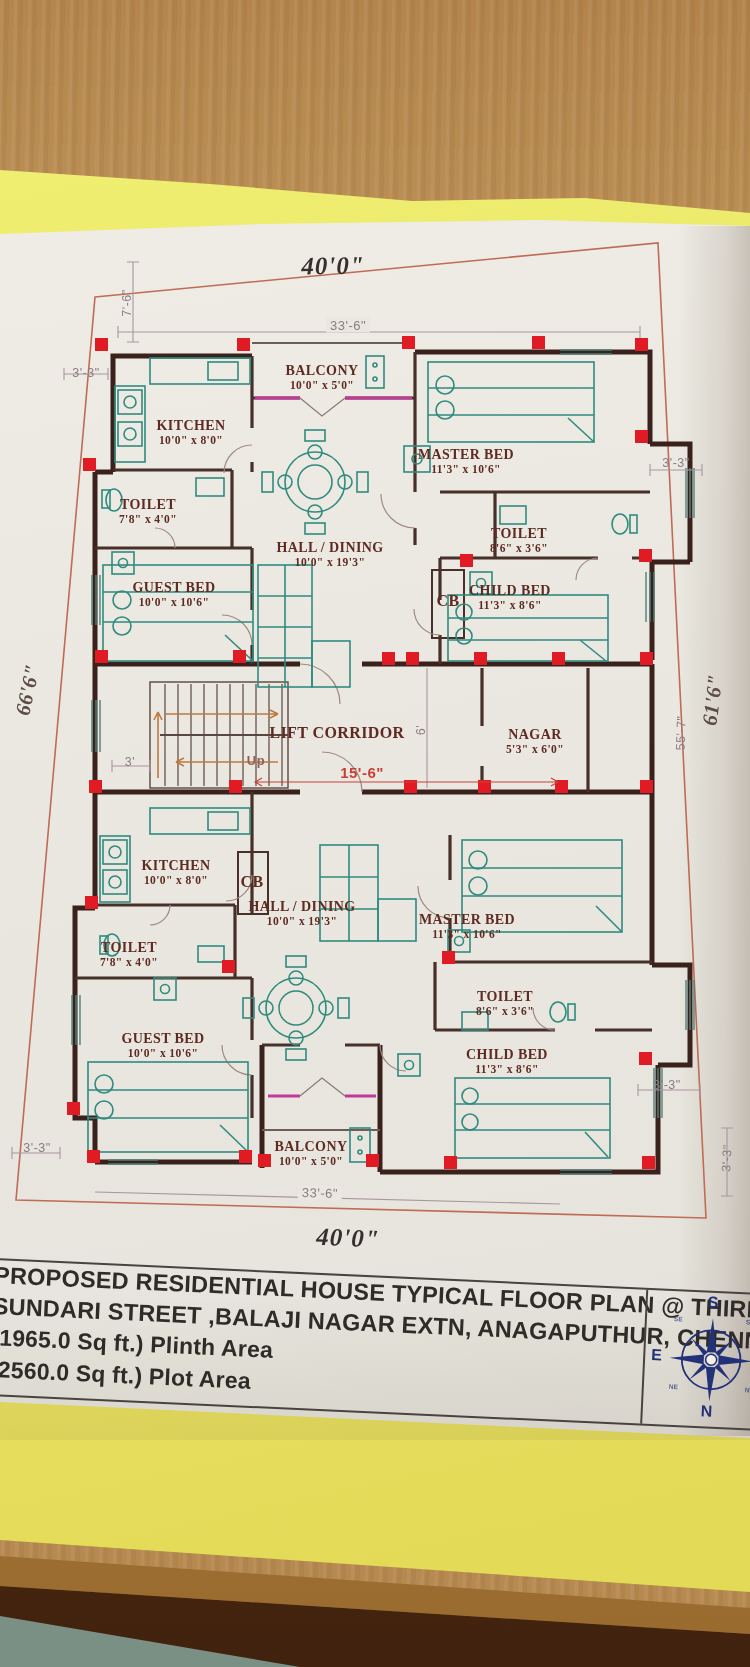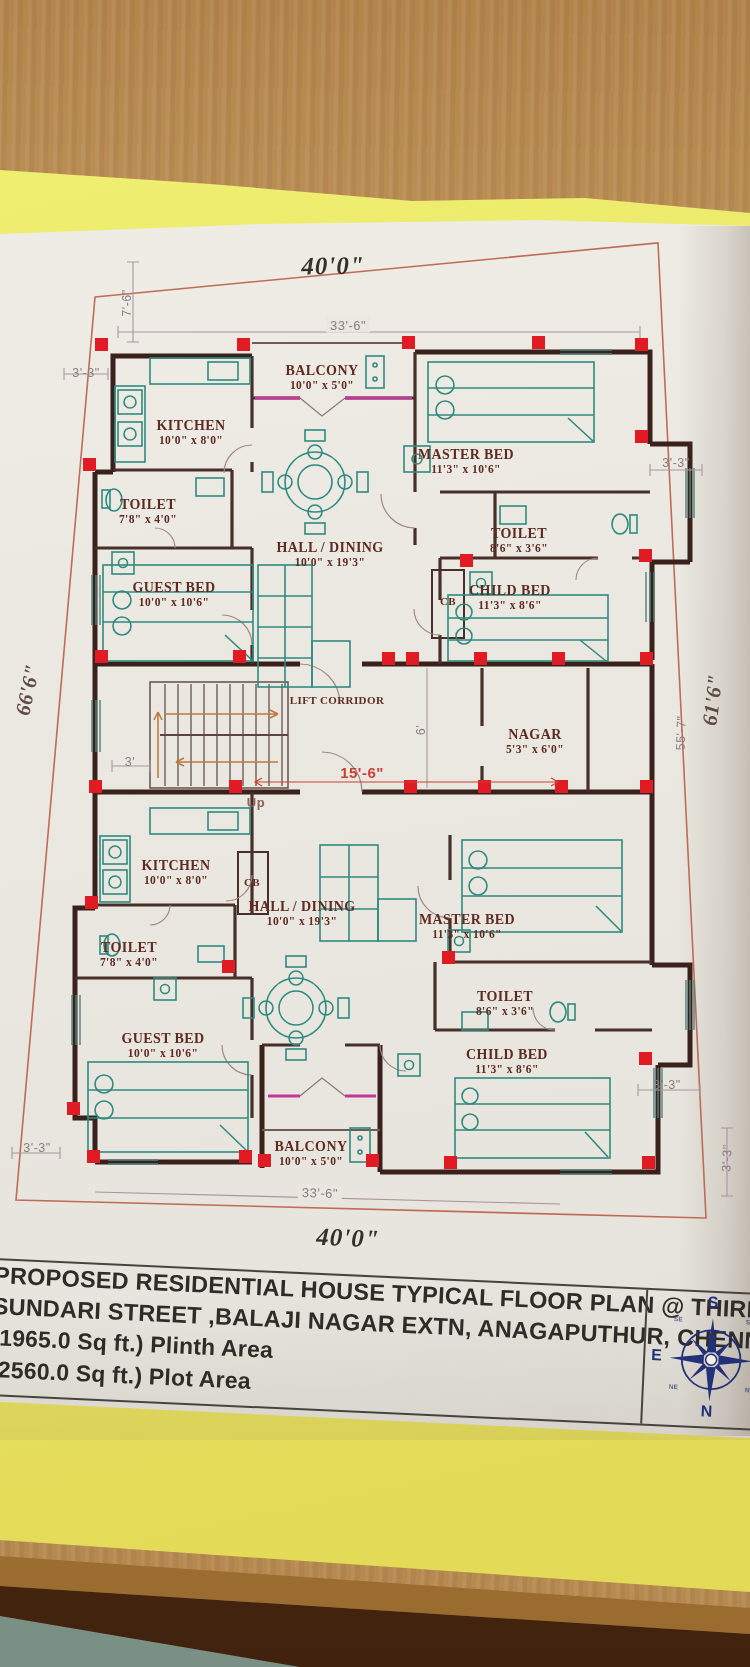--- a/index.html
+++ b/index.html
@@ -20,21 +20,21 @@
   .edge1{clip-path:polygon(0 1556px,100% 1608px,100% 1634px,0 1586px);
          background:linear-gradient(180deg,#cb9d61,#996a2e);}
   .edge2{clip-path:polygon(0 1586px,100% 1634px,100% 1667px,0 1667px);
          background:linear-gradient(180deg,#6e441d,#41220e);}
   .floor{clip-path:polygon(0 1616px,40% 1667px,0 1667px);background:#7b9084;}
   
   .rlabel{position:absolute;text-align:center;color:#5e2b22;white-space:nowrap;
           font-family:"Liberation Serif",serif;font-weight:700;letter-spacing:.4px;z-index:6;}
   .rlabel .l1{font-size:14px;}
   .rlabel .l2{font-size:11.5px;margin-top:0px;}
-  .rlabel.single .l1{font-size:11px;}
+  .rlabel.single .l1{font-size:16px;}
   .dim{position:absolute;white-space:nowrap;z-index:6;color:#8d7b85;
        font-family:"Liberation Sans",sans-serif;font-size:12.5px;letter-spacing:.5px;}
   .dim.big{font-family:"Liberation Serif",serif;font-style:italic;font-weight:700;
            color:#35302b;font-size:25px;letter-spacing:1px;}
   .dim.big2{font-family:"Liberation Serif",serif;font-style:italic;font-weight:600;
             color:#5d4c44;font-size:21px;}
   .dim.red{color:#c74236;font-size:15px;font-weight:600;}
   .dim.up{color:#8d625a;font-size:13px;font-weight:700;}
   .dim.mid{background:#e9e7df;padding:0 4px;font-size:13px;}
   
@@ -358,21 +358,21 @@
         <div class="l1">GUEST BED</div>
         <div class="l2">10'0" x 10'6"</div>
       </div>
       <div class="rlabel " style="left: 510px; top: 597px; transform: translate(-50%, -50%);">
         <div class="l1">CHILD BED</div>
         <div class="l2">11'3" x 8'6"</div>
       </div>
       <div class="rlabel single" style="left: 448px; top: 601px; transform: translate(-50%, -50%);">
         <div class="l1">CB</div>
       </div>
-      <div class="rlabel single" style="left: 337px; top: 700px; transform: translate(-50%, -50%);">
+      <div class="rlabel single" style="left: 337px; top: 733px; transform: translate(-50%, -50%);">
         <div class="l1">LIFT CORRIDOR</div>
       </div>
       <div class="rlabel " style="left: 535px; top: 741px; transform: translate(-50%, -50%);">
         <div class="l1">NAGAR</div>
         <div class="l2">5'3" x 6'0"</div>
       </div>
       <div class="rlabel " style="left: 176px; top: 872px; transform: translate(-50%, -50%);">
         <div class="l1">KITCHEN</div>
         <div class="l2">10'0" x 8'0"</div>
       </div>
@@ -411,21 +411,21 @@
   <div id="dims">
       <div class="dim big" style="left: 333px; top: 266px; transform: translate(-50%, -50%) rotate(-1deg);">40'0"</div>
       <div class="dim mid" style="left: 348px; top: 325px; transform: translate(-50%, -50%);">33'-6"</div>
       <div class="dim " style="left: 127px; top: 303px; transform: translate(-50%, -50%) rotate(-90deg);">7'-6"</div>
       <div class="dim " style="left: 86px; top: 373px; transform: translate(-50%, -50%);">3'-3"</div>
       <div class="dim " style="left: 676px; top: 463px; transform: translate(-50%, -50%);">3'-3"</div>
       <div class="dim big2" style="left: 28px; top: 690px; transform: translate(-50%, -50%) rotate(-78deg);">66'6"</div>
       <div class="dim " style="left: 681px; top: 733px; transform: translate(-50%, -50%) rotate(-88deg);">55'-7"</div>
       <div class="dim big2" style="left: 713px; top: 700px; transform: translate(-50%, -50%) rotate(-83deg);">61'6"</div>
       <div class="dim " style="left: 130px; top: 762px; transform: translate(-50%, -50%);">3'</div>
-      <div class="dim up" style="left: 256px; top: 802px; transform: translate(-50%, -50%);">Up</div>
+      <div class="dim up" style="left: 256px; top: 760px; transform: translate(-50%, -50%);">Up</div>
       <div class="dim red" style="left: 362px; top: 772px; transform: translate(-50%, -50%);">15'-6"</div>
       <div class="dim " style="left: 421px; top: 730px; transform: translate(-50%, -50%) rotate(-90deg);">6'</div>
       <div class="dim " style="left: 37px; top: 1148px; transform: translate(-50%, -50%);">3'-3"</div>
       <div class="dim " style="left: 667px; top: 1085px; transform: translate(-50%, -50%);">3'-3"</div>
       <div class="dim " style="left: 727px; top: 1158px; transform: translate(-50%, -50%) rotate(-87deg);">3'-3"</div>
       <div class="dim mid" style="left: 320px; top: 1193px; transform: translate(-50%, -50%) rotate(1.5deg);">33'-6"</div>
       <div class="dim big" style="left: 348px; top: 1238px; transform: translate(-50%, -50%) rotate(2.3deg);">40'0"</div>
     </div>
 
   <div class="titleblock">

